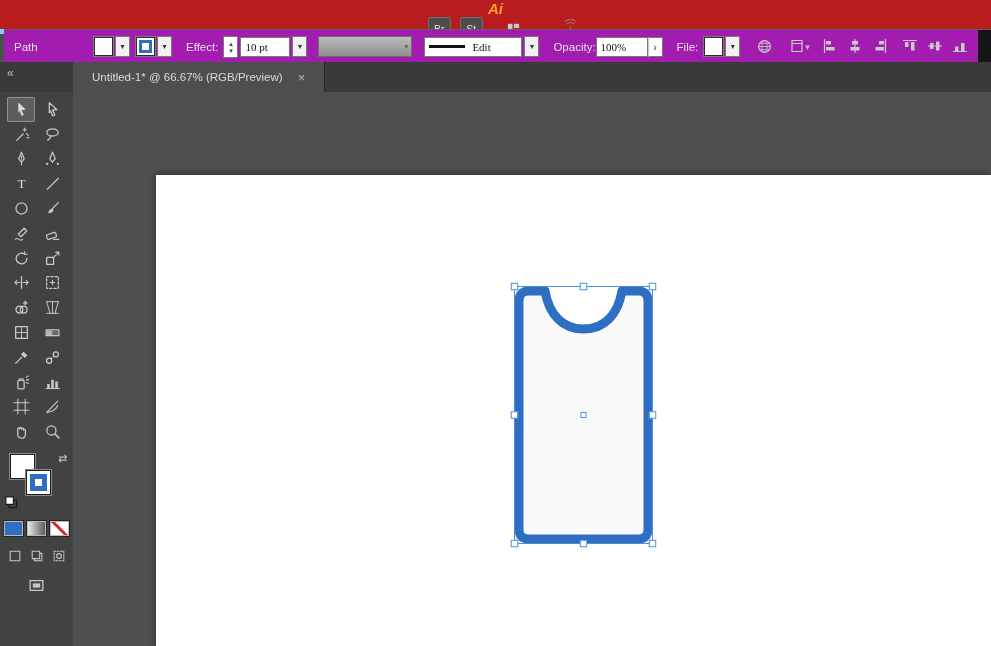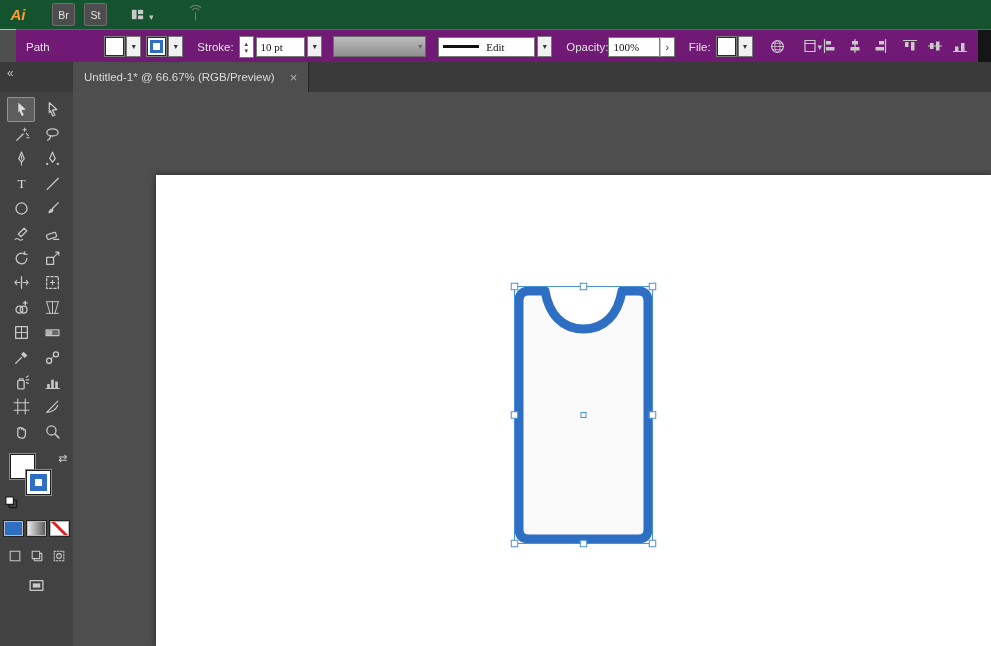--- a/index.html
+++ b/index.html
@@ -1,33 +1,33 @@
 <!DOCTYPE html>
 <html><head>
 <meta charset="utf-8">
 <style>
   html,body{margin:0;padding:0;background:#222;}
   #app{position:relative;width:991px;height:646px;overflow:hidden;background:#4f4f4f;
        font-family:"Liberation Sans",sans-serif;-webkit-font-smoothing:antialiased;}
 
   
-  .menubar{position:absolute;top:0;left:0;right:0;height:29px;background:#14532d;
-           display:flex;align-items:center;border-bottom:1px solid #7dd3fc;}
+  .menubar{position:absolute;top:0;left:0;right:0;height:29px;background:#b91c1c;
+           display:flex;align-items:center;border-bottom:5px solid #7dd3fc;flex-direction:column;}
   .logo{width:36px;text-align:center;color:#ff9c32;font-weight:bold;font-style:italic;font-size:15px;}
   .menu-list{display:flex;align-items:center;height:29px;}
   .menu-item{padding:0 11px;font-size:13px;color:#d8d8d8;line-height:29px;cursor:default;}
   .mb-buttons{display:flex;align-items:flex-end;gap:9px;margin-left:16px;}
   .mb-btn{width:21px;height:21px;background:#4d4d4d;border:1px solid #6e6e6e;border-radius:2px;
           color:#e2e2e2;font-size:10.5px;display:flex;align-items:center;justify-content:center;}
   .workspace-dd{display:flex;align-items:center;gap:4px;margin-left:14px;}
   .chev{color:#c0c0c0;font-size:9px;}
   .sync-icon{margin-left:24px;opacity:.65;}
 
   
-  .controlbar{position:absolute;top:29px;left:16px;right:0;height:33px;background:#701a75;
+  .controlbar{position:absolute;top:29px;left:4px;right:0;height:33px;background:#a21caf;
               border-top:1px solid #616161;border-bottom:1px solid #232323;
               display:flex;align-items:center;color:#e3e3e3;font-size:11.5px;}
   .ctx-label{margin-left:10px;width:74px;}
   .swgroup{display:flex;align-items:center;margin-left:6px;}
   .cb-swatch{width:17px;height:17px;background:#fff;border:1px solid #2a2a2a;box-shadow:0 0 0 1px #7d7d7d;position:relative;}
   .cb-swatch .ring{position:absolute;inset:2px;border:3px solid #2e6fc4;}
   .dd-btn{width:13px;height:19px;background:#f1f1f1;border:1px solid #787878;color:#333;
           font-size:8px;display:flex;align-items:center;justify-content:center;margin-left:2px;}
   .cb-label{margin-left:14px;}
   .stepper{width:13px;height:20px;background:#fff;border:1px solid #787878;display:flex;flex-direction:column;
@@ -46,21 +46,21 @@
   .icon-btn{margin-left:16px;display:flex;align-items:center;}
   .align-wrap{margin-left:auto;display:flex;align-items:center;}
   .align-group{display:flex;gap:9px;}
   .group-gap{width:14px;}
   .endcap{width:13px;height:33px;background:#151515;margin-left:10px;}
 
   
   .tabrow{position:absolute;top:62px;left:0;right:0;height:30px;background:#3a3a3a;border-bottom:1px solid #2b2b2b;}
   .collapse{position:absolute;left:7px;top:4px;color:#bdbdbd;font-size:12px;letter-spacing:-2px;}
   .tab{position:absolute;left:73px;top:0;height:30px;background:#4e4e4e;display:flex;align-items:center;
-       padding:0 11px;border-right:1px solid #262626;color:#dadada;font-size:11.5px;}
+       padding:0 19px;border-right:1px solid #262626;color:#dadada;font-size:11.5px;}
   .tab-close{margin-left:15px;color:#b5b5b5;font-size:13px;}
 
   
   .toolbar{position:absolute;left:0;top:92px;bottom:0;width:73px;background:#424242;
            border-right:1px solid #2d2d2d;display:flex;flex-direction:column;align-items:center;}
   .tool-grid{display:grid;grid-template-columns:28px 28px;column-gap:3px;padding-top:5px;}
   .tool-cell{width:28px;height:24.8px;display:flex;align-items:center;justify-content:center;}
   .tool-cell.selected{background:#5d5d5d;box-shadow:inset 0 0 0 1px #919191;border-radius:2px;}
 
   .swatch-cluster{position:relative;width:62px;height:58px;margin-top:10px;}
@@ -122,21 +122,21 @@
       <div class="cb-swatch"></div>
       <div class="dd-btn">▾</div>
     </div>
     <div class="swgroup">
       <div class="cb-swatch">
           <div class="ring js-stroke-color" style="border-color: rgb(46, 111, 196);"></div>
         </div>
       <div class="dd-btn">▾</div>
     </div>
 
-    <div class="cb-label">Stroke:</div>
+    <div class="cb-label">Effect:</div>
     <div class="stepper">
         <span>▴</span>
         <span>▾</span>
       </div>
     <div class="field w-stroke">10 pt</div>
     <div class="dd-btn">▾</div>
 
     <div class="vw-dd">
       <span class="chev2">▾</span>
     </div>

